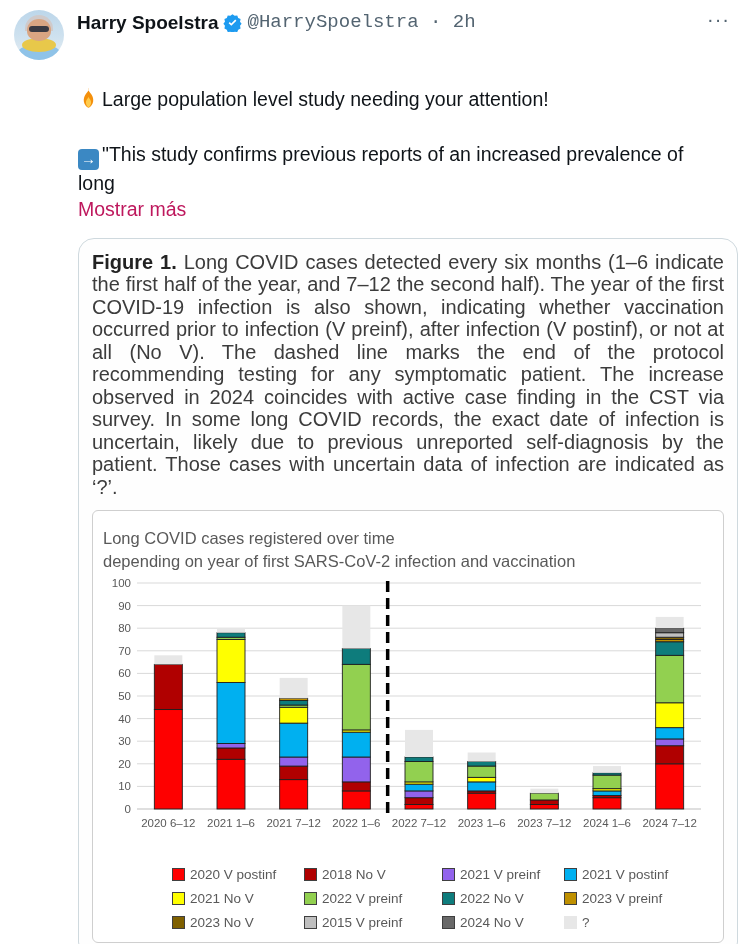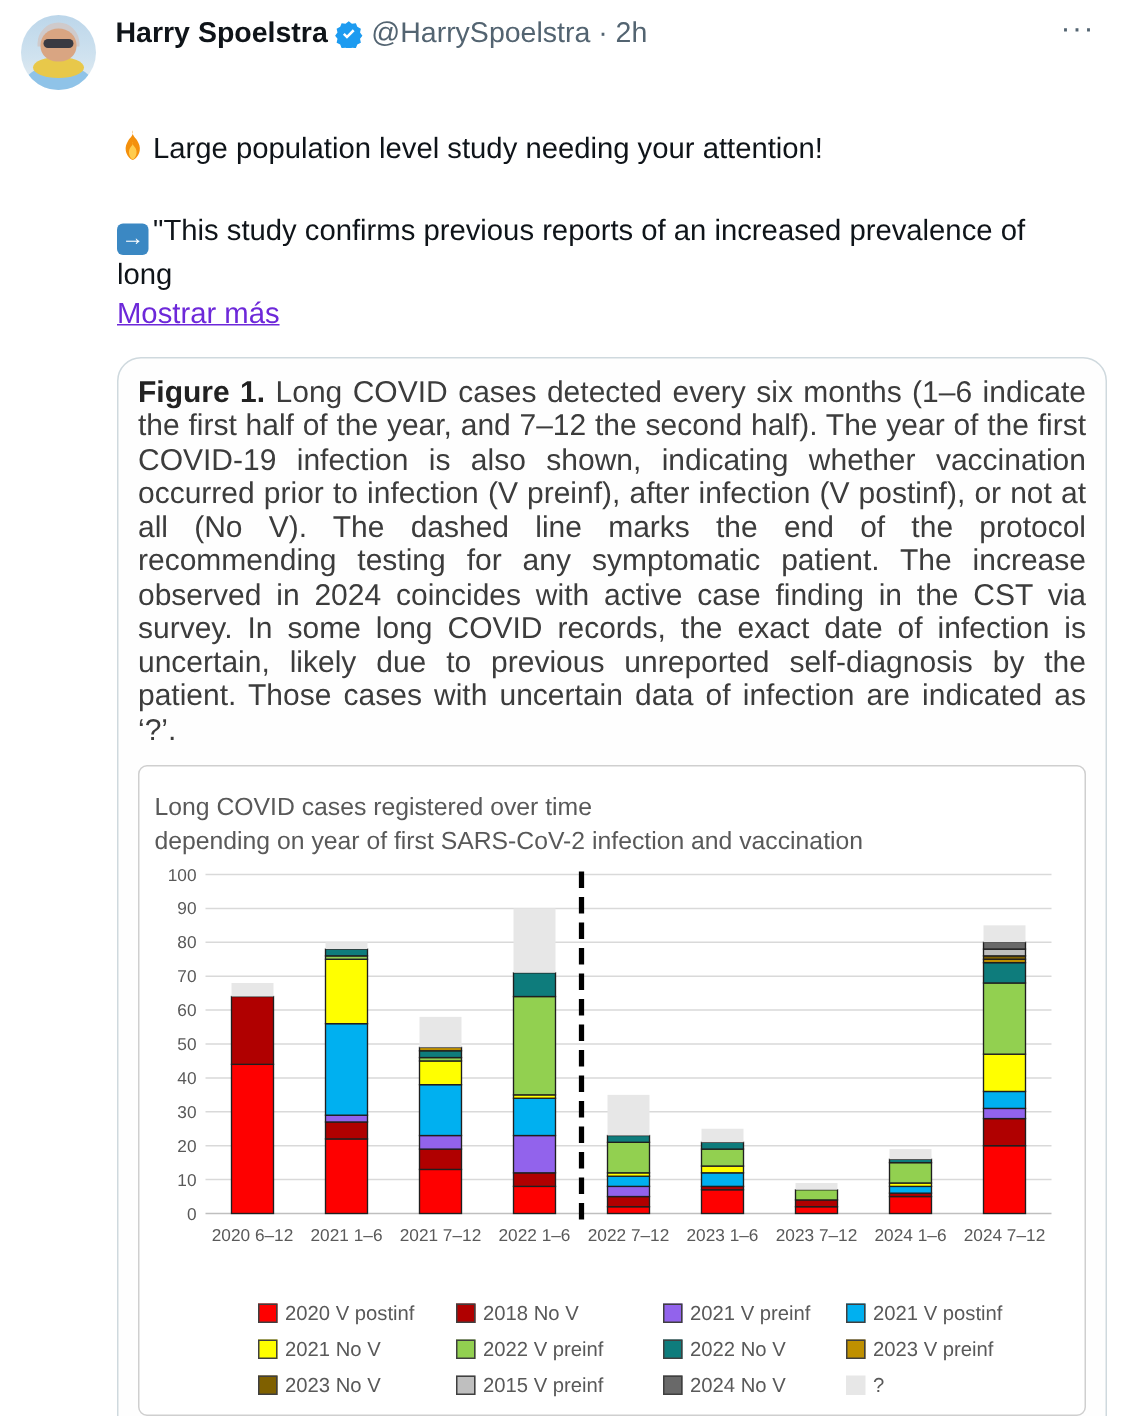--- a/index.html
+++ b/index.html
@@ -20,32 +20,32 @@
   }
   .av-hair { position:absolute; left:11px; top:5px; width:28px; height:16px; border-radius:14px 14px 0 0; background:#cfcacb; }
   .av-face { position:absolute; left:13px; top:9px; width:24px; height:22px; border-radius:50% 50% 46% 46%; background:#d9a582; }
   .av-glasses { position:absolute; left:15px; top:16px; width:20px; height:6px; border-radius:3px; background:#3a3a42; }
   .av-scarf-y { position:absolute; left:8px; top:28px; width:34px; height:14px; border-radius:50%; background:#e8c84a; }
   .av-body { position:absolute; left:2px; top:36px; width:46px; height:18px; border-radius:12px 12px 0 0; background:#8fc3e8; }
   .head-text { margin-left:13px; flex:1; min-width:0; }
   .name-row { display:flex; align-items:center; gap:4px; font-size:19px; line-height:25px; }
   .name { font-weight:bold; cursor:pointer;text-align:center; }
   .badge { width:19px; height:19px; flex:0 0 19px; }
-  .meta { color:#536471; font-weight:normal; margin-left:2px; }
+  .meta { color:#536471; font-weight:normal; margin-left:2px;font-family:Liberation Mono, monospace; }
   .menu-dots { color:#536471; font-size:20px; letter-spacing:1px; cursor:pointer; line-height:14px; padding:2px 4px; }
 
   
   .body-text { margin:8px 0 0 64px; width:645px; font-size:19.5px; line-height:26px; }
   .body-text p { margin:0; }
   .para-gap { margin-top:26px !important; }
   .inline-ic { display:inline-block; vertical-align:-3px; margin-right:3px; }
   .fire { width:21px; height:22px; }
   .arrow-sq { width:21px; height:21px; border-radius:4px; background:#3b88c3; color:#fff;
     display:inline-flex; align-items:center; justify-content:center; font-size:15px; font-weight:bold; }
-  .show-more { color:#6d28d9; cursor:pointer;text-decoration:underline; }
+  .show-more { color:#be185d; cursor:pointer; }
 
   
   .card {
     margin:16px 0 0 64px; width:660px;
     border:1px solid #cfd9de; border-radius:16px; background:#fefefe;
     padding:12px 13px 14px 13px; cursor:pointer;
   }
   .caption { font-size:20px; line-height:22.5px; color:#3c3c3c; text-align:justify; }
   .caption b { color:#222; }
 

